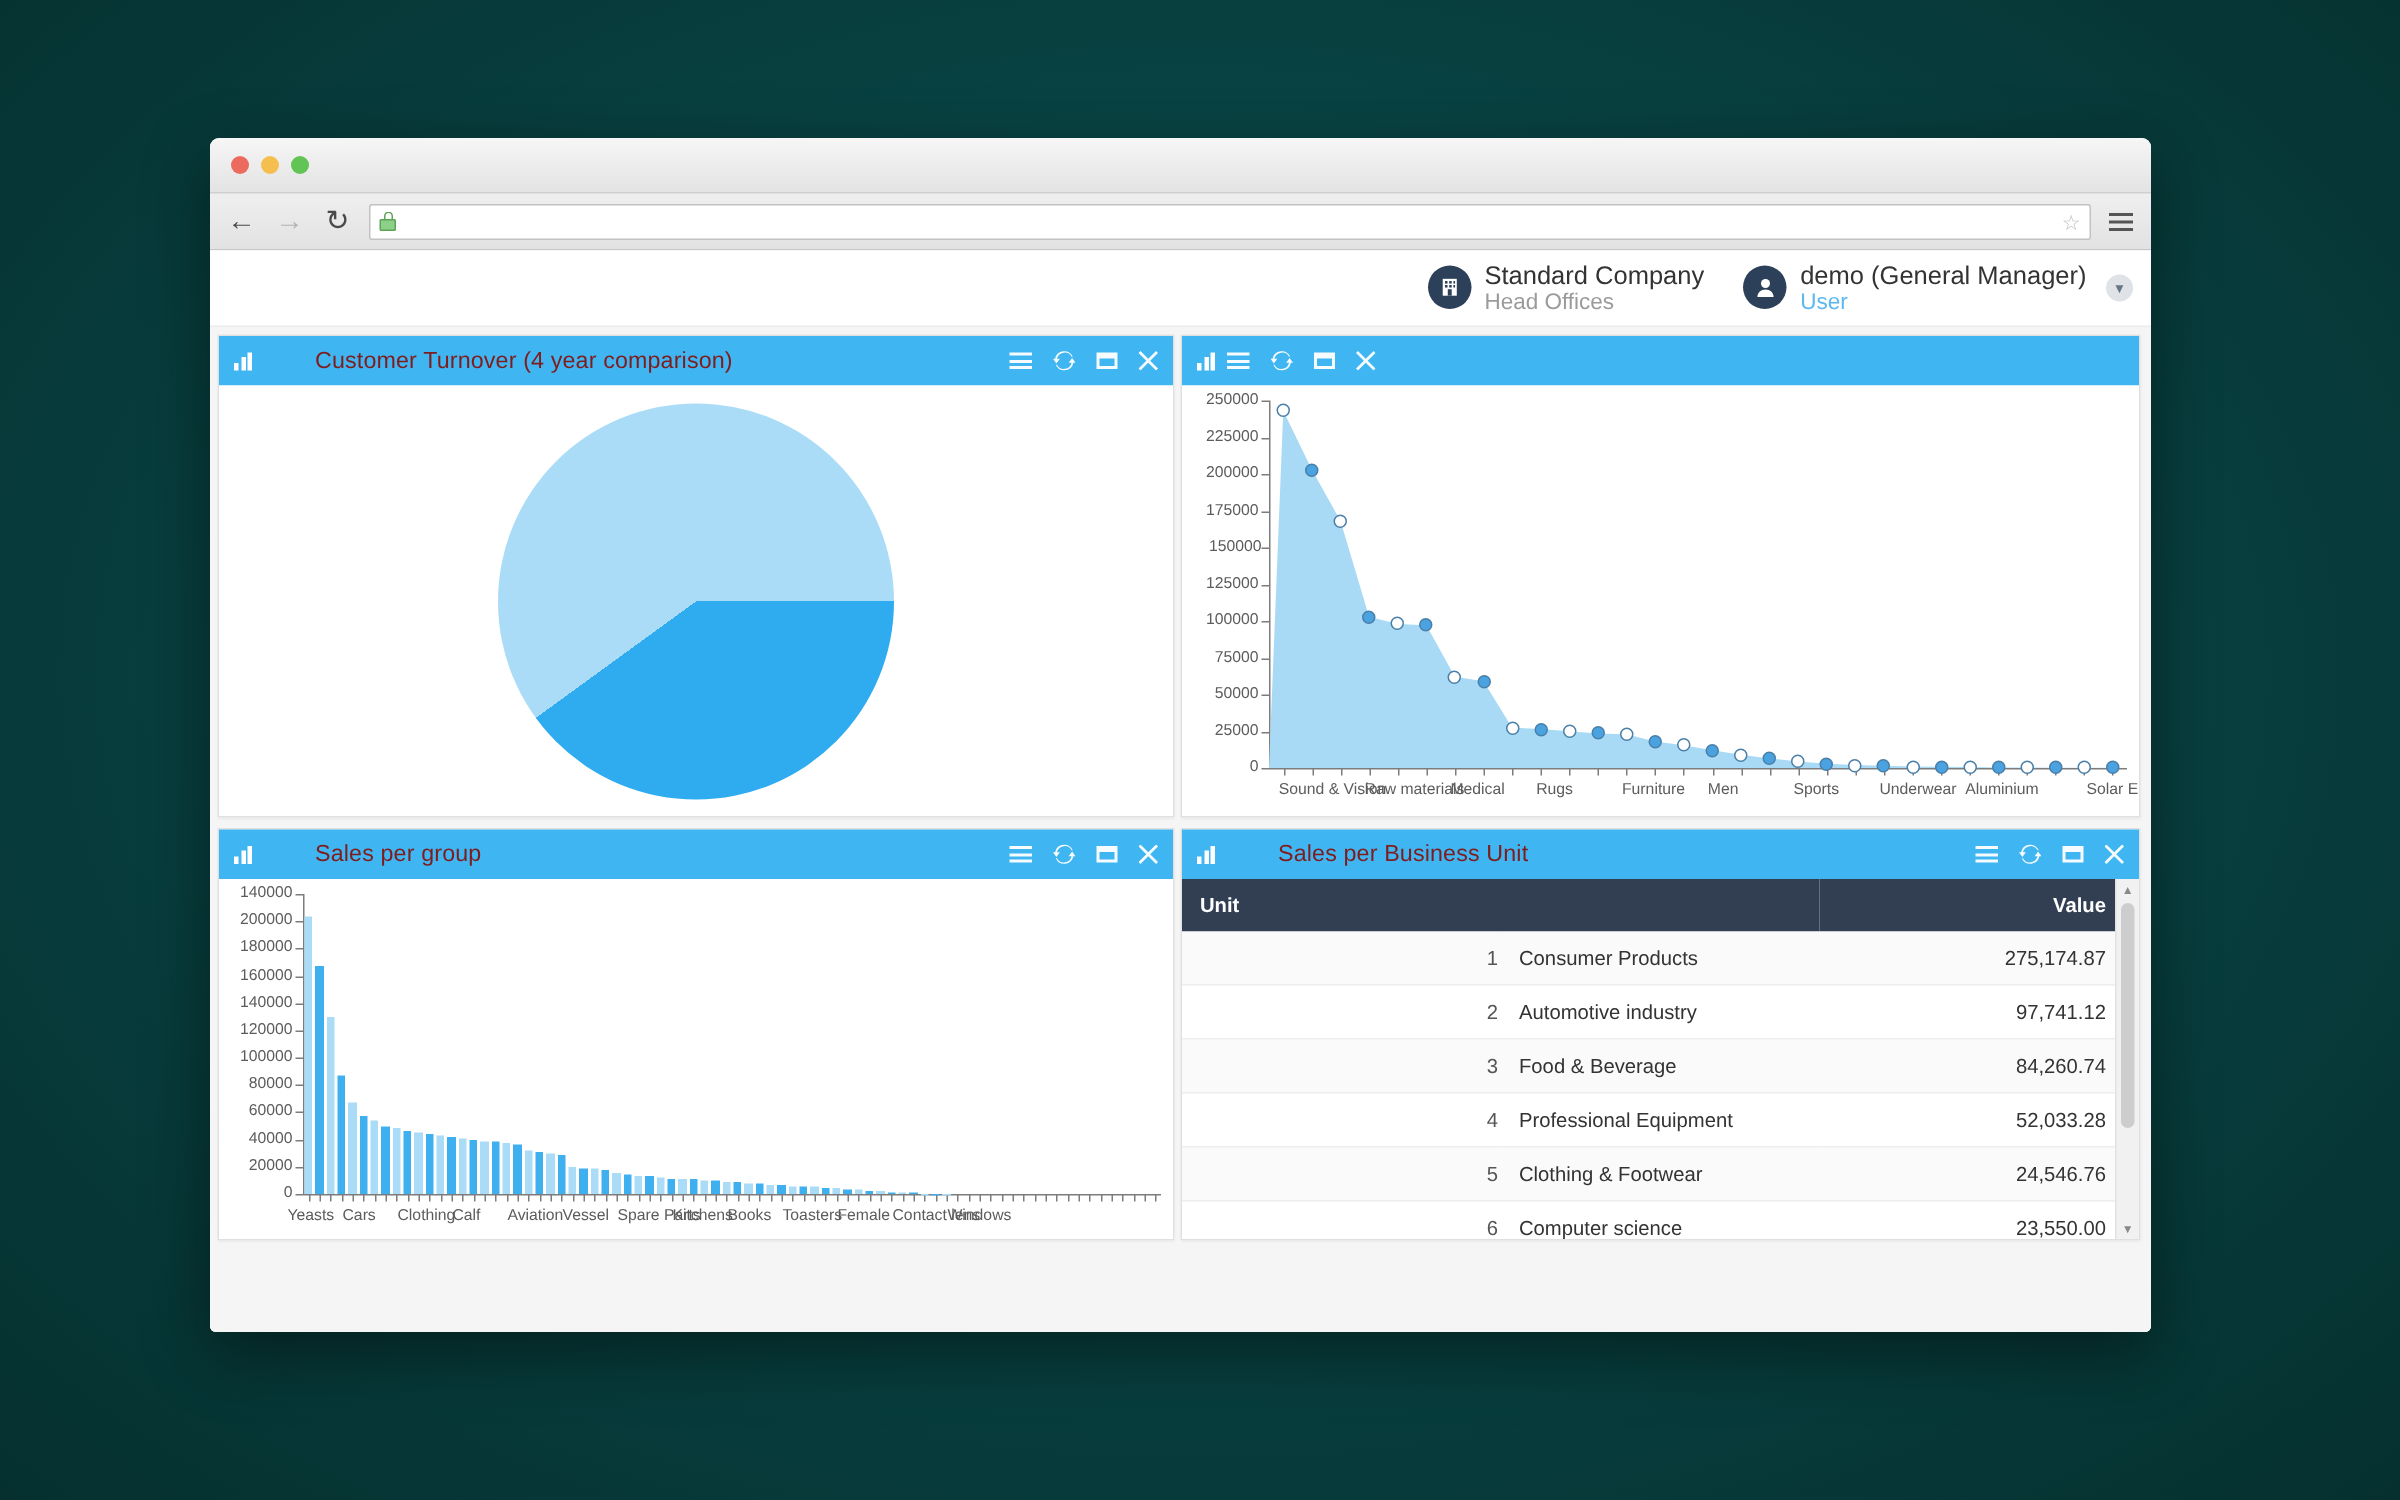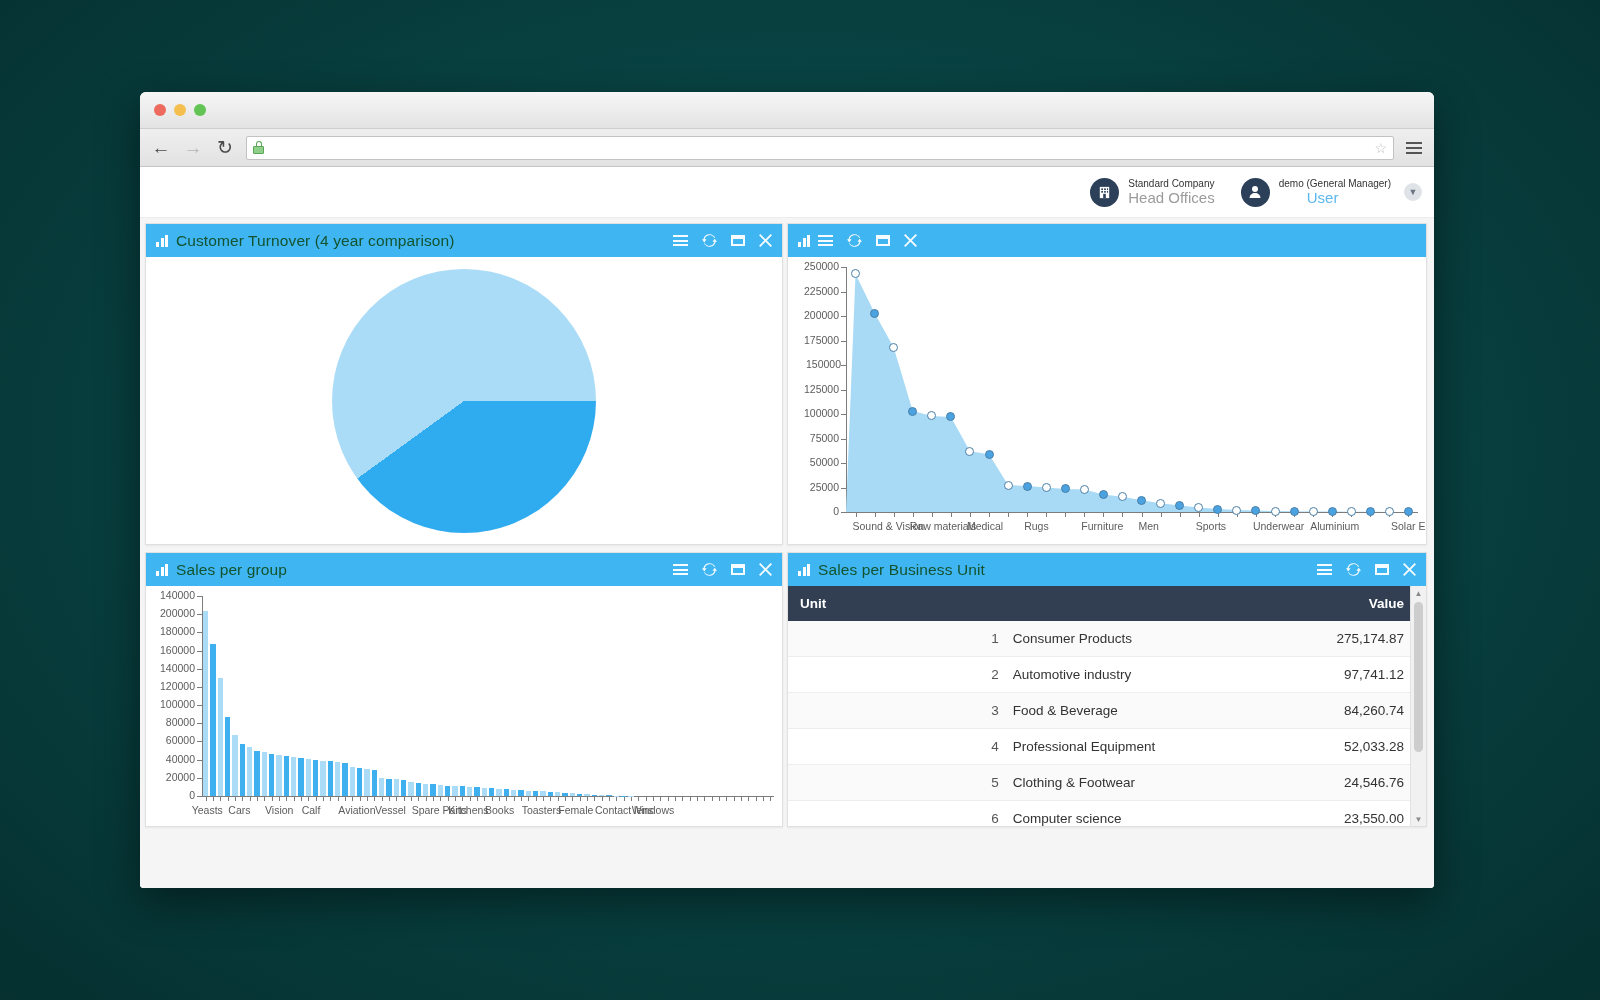--- a/index.html
+++ b/index.html
@@ -46,40 +46,40 @@
   .menubtn i{display:block;width:16px;height:2px;background:#555;}
   
   .page{background:#fff;height:calc(100% - 74px);position:relative;}
   .appheader{
     height:50px;background:#fff;border-bottom:1px solid #ececec;
     display:flex;align-items:center;justify-content:flex-end;padding-right:12px;gap:26px;
   }
   .hitem{display:flex;align-items:center;gap:9px;}
   .havatar{width:29px;height:29px;border-radius:50%;background:#2d4059;display:flex;align-items:center;justify-content:center;color:#fff;}
   .hlines{line-height:1.15;}
-  .hl1{font-size:10px;color:#333;}
+  .hl1{font-size:17px;color:#333;}
   .hl2{font-size:15px;color:#9b9b9b;}
-  .hl2.link{color:#5bb8f0;margin-left:28px;}
+  .hl2.link{color:#5bb8f0;}
   .caret{width:18px;height:18px;border-radius:50%;background:#dfe3e8;color:#6b7683;
     display:flex;align-items:center;justify-content:center;font-size:9px;margin-left:4px;}
   
   .dash{position:absolute;left:0;right:0;top:51px;bottom:0;background:#f5f5f5;padding:5px;box-sizing:border-box;}
   .panel{position:absolute;background:#fff;border:1px solid #e0e0e0;box-sizing:border-box;
     box-shadow:0 1px 2px rgba(0,0,0,.06);display:flex;flex-direction:column;}
   .p-tl{left:5px;top:5px;width:638px;height:322px;}
   .p-tr{left:647px;top:5px;width:640px;height:322px;}
   .p-bl{left:5px;top:334px;width:638px;height:275px;}
   .p-br{left:647px;top:334px;width:640px;height:275px;}
   .phead{height:33px;background:#3fb5f2;display:flex;align-items:center;padding:0 10px;flex:0 0 auto;}
   .phead .chartico{margin-right:8px;display:flex;align-items:flex-end;gap:1.5px;height:12px;}
   .phead .chartico i{display:block;width:3px;background:#fff;}
   .phead .chartico i:nth-child(1){height:5px;}
   .phead .chartico i:nth-child(2){height:9px;}
   .phead .chartico i:nth-child(3){height:12px;}
-  .ptitle{color:#14532d;font-size:15.5px;flex:1;letter-spacing:.1px;}
+  .ptitle{color:#7f1d1d;font-size:15.5px;flex:1;letter-spacing:.1px;margin-left:34px;}
   .pacts{display:flex;align-items:center;gap:14px;}
   .pact{color:#fff;opacity:.95;display:flex;align-items:center;justify-content:center;}
   .ico-burger{width:15px;height:11px;display:flex;flex-direction:column;justify-content:space-between;}
   .ico-burger i{display:block;height:2px;background:#fff;width:100%;}
   .ico-win{width:14px;height:11px;border:2px solid #fff;box-sizing:border-box;border-top-width:4px;}
   .pbody{flex:1;position:relative;overflow:hidden;background:#fff;}
   
   .pie{position:absolute;left:50%;top:50%;transform:translate(-50%,-50%);
     width:264px;height:264px;border-radius:50%;}
   
@@ -542,21 +542,21 @@
               <div class="bar" style="left:438.2133333333333px;top:208.1818181818182px;width:5.573333333333333px;height:1.8181818181818181px;background:#aadcf7;"></div>
               <div class="bar" style="left:445.5466666666666px;top:208.63636363636363px;width:5.573333333333333px;height:1.3636363636363635px;background:#3fb0ef;"></div>
               <div class="bar" style="left:452.88px;top:209.0909090909091px;width:5.573333333333333px;height:0.9090909090909091px;background:#aadcf7;"></div>
               <div class="bar" style="left:460.2133333333333px;top:209.36363636363637px;width:5.573333333333333px;height:0.6363636363636364px;background:#3fb0ef;"></div>
               <div class="bar" style="left:467.5466666666666px;top:209.63636363636363px;width:5.573333333333333px;height:0.36363636363636365px;background:#aadcf7;"></div>
               <div class="bar" style="left:474.88px;top:209.8181818181818px;width:5.573333333333333px;height:0.18181818181818182px;background:#3fb0ef;"></div>
               <div class="bar" style="left:482.2133333333333px;top:209.9090909090909px;width:5.573333333333333px;height:0.09090909090909091px;background:#aadcf7;"></div>
               <div class="bar" style="left:489.5466666666666px;top:209.95454545454547px;width:5.573333333333333px;height:0.045454545454545456px;background:#3fb0ef;"></div>
               <div class="xtick" style="left:45.666666666666664px;top:218px;">Yeasts</div>
               <div class="xtick" style="left:82.33333333333333px;top:218px;">Cars</div>
-              <div class="xtick" style="left:119px;top:218px;">Vision</div>
+              <div class="xtick" style="left:119px;top:218px;">Clothing</div>
               <div class="xtick" style="left:155.66666666666666px;top:218px;">Calf</div>
               <div class="xtick" style="left:192.33333333333331px;top:218px;">Aviation</div>
               <div class="xtick" style="left:229px;top:218px;">Vessel</div>
               <div class="xtick" style="left:265.66666666666663px;top:218px;">Spare Parts</div>
               <div class="xtick" style="left:302.3333333333333px;top:218px;">Kitchens</div>
               <div class="xtick" style="left:339px;top:218px;">Books</div>
               <div class="xtick" style="left:375.66666666666663px;top:218px;">Toasters</div>
               <div class="xtick" style="left:412.3333333333333px;top:218px;">Female</div>
               <div class="xtick" style="left:449px;top:218px;">Contact lens</div>
               <div class="xtick" style="left:485.66666666666663px;top:218px;">Windows</div>

